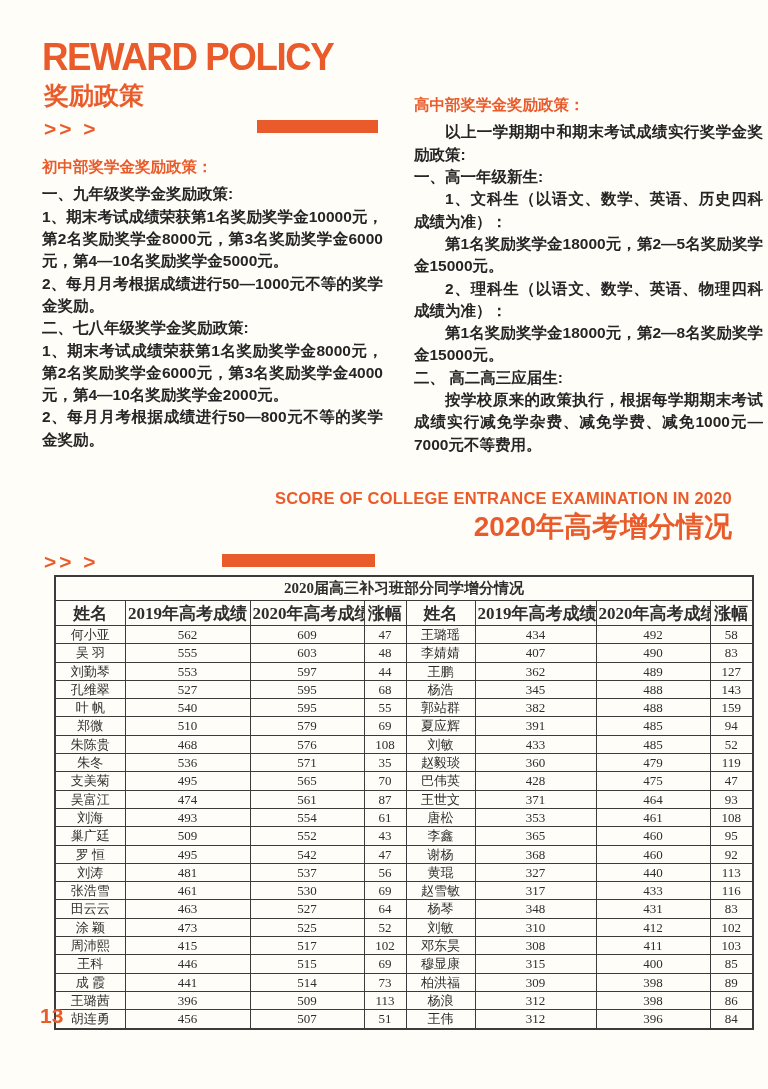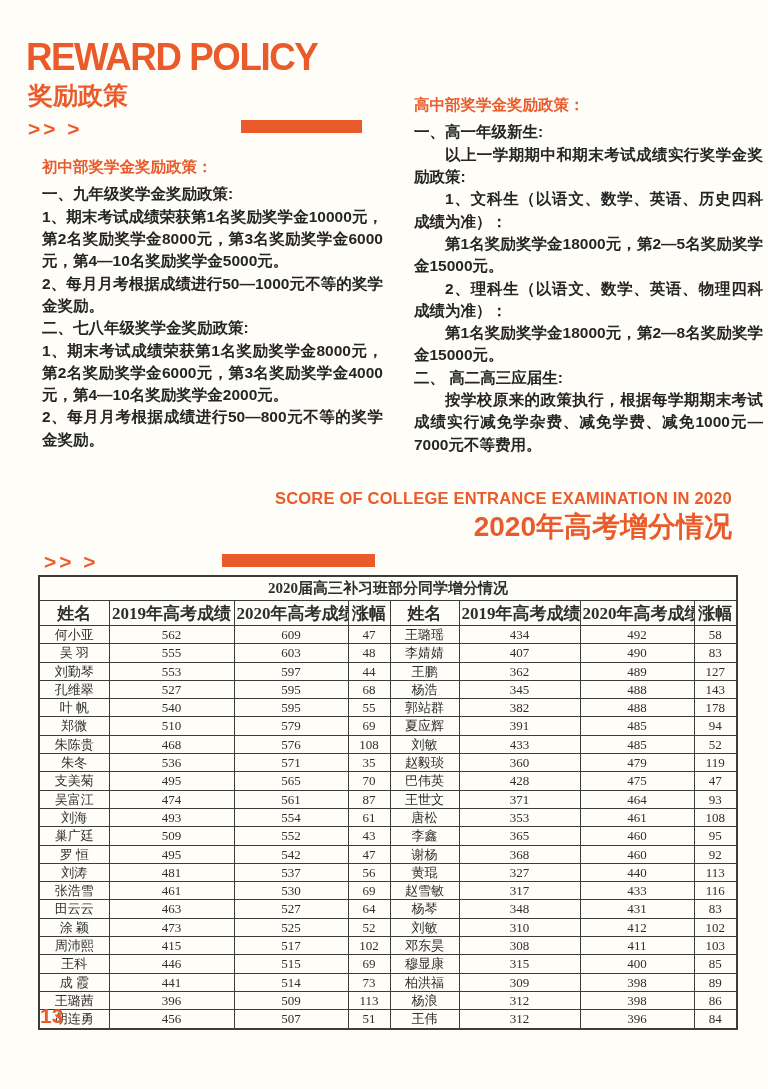--- a/index.html
+++ b/index.html
@@ -1,20 +1,20 @@
 <!DOCTYPE html>
 <html style="--accent: #EA5B2B;"><head>
 <meta charset="utf-8">
 <style>
   html,body{margin:0;padding:0;}
   body{background:#e9e9e9;font-family:"Liberation Sans","DejaVu Sans",sans-serif;}
   .page{position:relative;width:768px;height:1089px;margin:0 auto;background:#fffdf7;overflow:hidden;}
 
   
-  .hero{position:absolute;left:26px;top:36px;width:690px;}
+  .hero{position:absolute;left:42px;top:36px;width:690px;}
   .title-en{margin:0;color:var(--accent);font-size:39px;font-weight:bold;letter-spacing:-1.5px;line-height:1.1;transform:scaleX(.94);transform-origin:left;}
   .title-zh{margin:2px 0 0 2px;color:var(--accent);font-size:25px;font-weight:bold;line-height:1.15;}
   .chevrons{color:var(--accent);font-size:21px;font-weight:bold;letter-spacing:3px;line-height:1;}
   .hero .chevrons{position:absolute;left:2px;top:82px;}
   .bar{position:absolute;background:var(--accent);height:13px;}
   .bar-1{left:215px;top:84px;width:121px;}
 
   
   .col{position:absolute;font-size:15.5px;line-height:1.44;color:#252525;font-weight:600;text-align:justify;}
   .col-left{left:42px;top:156px;width:341px;}
@@ -24,21 +24,21 @@
   .para.indent{text-indent:2em;}
 
   
   .score{position:absolute;left:42px;top:489px;width:690px;text-align:right;}
   .score-en{color:var(--accent);font-size:16.5px;font-weight:600;letter-spacing:.2px;}
   .score-zh{margin:3px 0 0 0;color:var(--accent);font-size:28px;font-weight:bold;line-height:1.15;}
   .score .chevrons{position:absolute;left:2px;top:62px;}
   .bar-2{left:180px;top:65px;width:153px;}
 
   
-  .tbl-wrap{position:absolute;left:38px;top:575px;width:576px;}
+  .tbl-wrap{position:absolute;left:54px;top:575px;width:576px;}
   table{width:698px;border-collapse:collapse;table-layout:fixed;font-family:"Liberation Serif","DejaVu Serif",serif;color:#2e2e2e;}
   table,td,th{border:1px solid #3c3c3c;}
   table{border-width:2px;}
   td,th{padding:0 2px;text-align:center;overflow:hidden;white-space:nowrap;}
   .t-title{font-size:15px;font-weight:bold;height:23px;}
   th{font-size:17px;font-weight:bold;height:24px;margin-left:16px;}
   td{font-size:13px;height:17.3px;line-height:17.3px;}
 
   .page-num{position:absolute;left:40px;top:1004px;color:var(--accent);font-size:21px;font-weight:600;}
 </style>
@@ -62,22 +62,22 @@
         <p class="para">2、每月月考根据成绩进行50—1000元不等的奖学金奖励。</p>
         <p class="para">二、七八年级奖学金奖励政策:</p>
         <p class="para">1、期末考试成绩荣获第1名奖励奖学金8000元，第2名奖励奖学金6000元，第3名奖励奖学金4000元，第4—10名奖励奖学金2000元。</p>
         <p class="para">2、每月月考根据成绩进行50—800元不等的奖学金奖励。</p>
       </div>
   </section>
 
   <section class="col col-right">
     <h3>高中部奖学金奖励政策：</h3>
     <div>
+        <p class="para indent">以上一学期期中和期末考试成绩实行奖学金奖励政策:</p>
         <p class="para">一、高一年级新生:</p>
-        <p class="para indent">以上一学期期中和期末考试成绩实行奖学金奖励政策:</p>
         <p class="para indent">1、文科生（以语文、数学、英语、历史四科成绩为准）：</p>
         <p class="para indent">第1名奖励奖学金18000元，第2—5名奖励奖学金15000元。</p>
         <p class="para indent">2、理科生（以语文、数学、英语、物理四科成绩为准）：</p>
         <p class="para indent">第1名奖励奖学金18000元，第2—8名奖励奖学金15000元。</p>
         <p class="para">二、 高二高三应届生:</p>
         <p class="para indent">按学校原来的政策执行，根据每学期期末考试成绩实行减免学杂费、减免学费、减免1000元—7000元不等费用。</p>
       </div>
   </section>
 
   <section class="score">
@@ -154,21 +154,21 @@
             <td>143</td>
           </tr>
           <tr>
             <td>叶 帆</td>
             <td>540</td>
             <td>595</td>
             <td>55</td>
             <td>郭站群</td>
             <td>382</td>
             <td>488</td>
-            <td>178</td>
+            <td>159</td>
           </tr>
           <tr>
             <td>郑微</td>
             <td>510</td>
             <td>579</td>
             <td>69</td>
             <td>夏应辉</td>
             <td>391</td>
             <td>485</td>
             <td>94</td>

